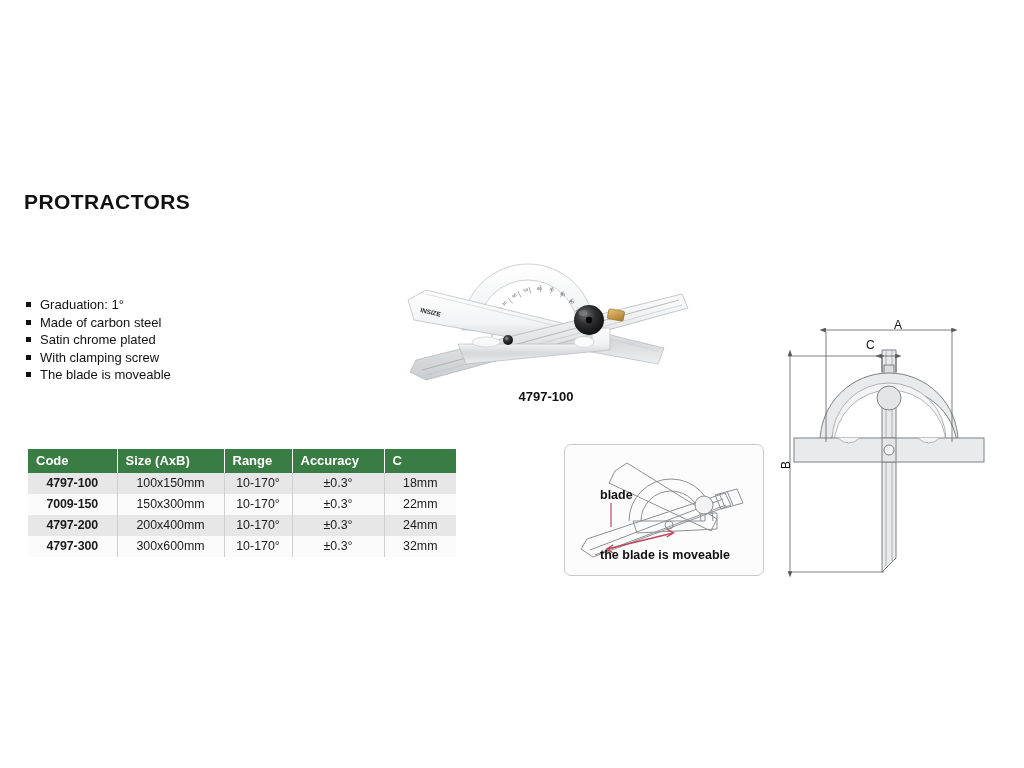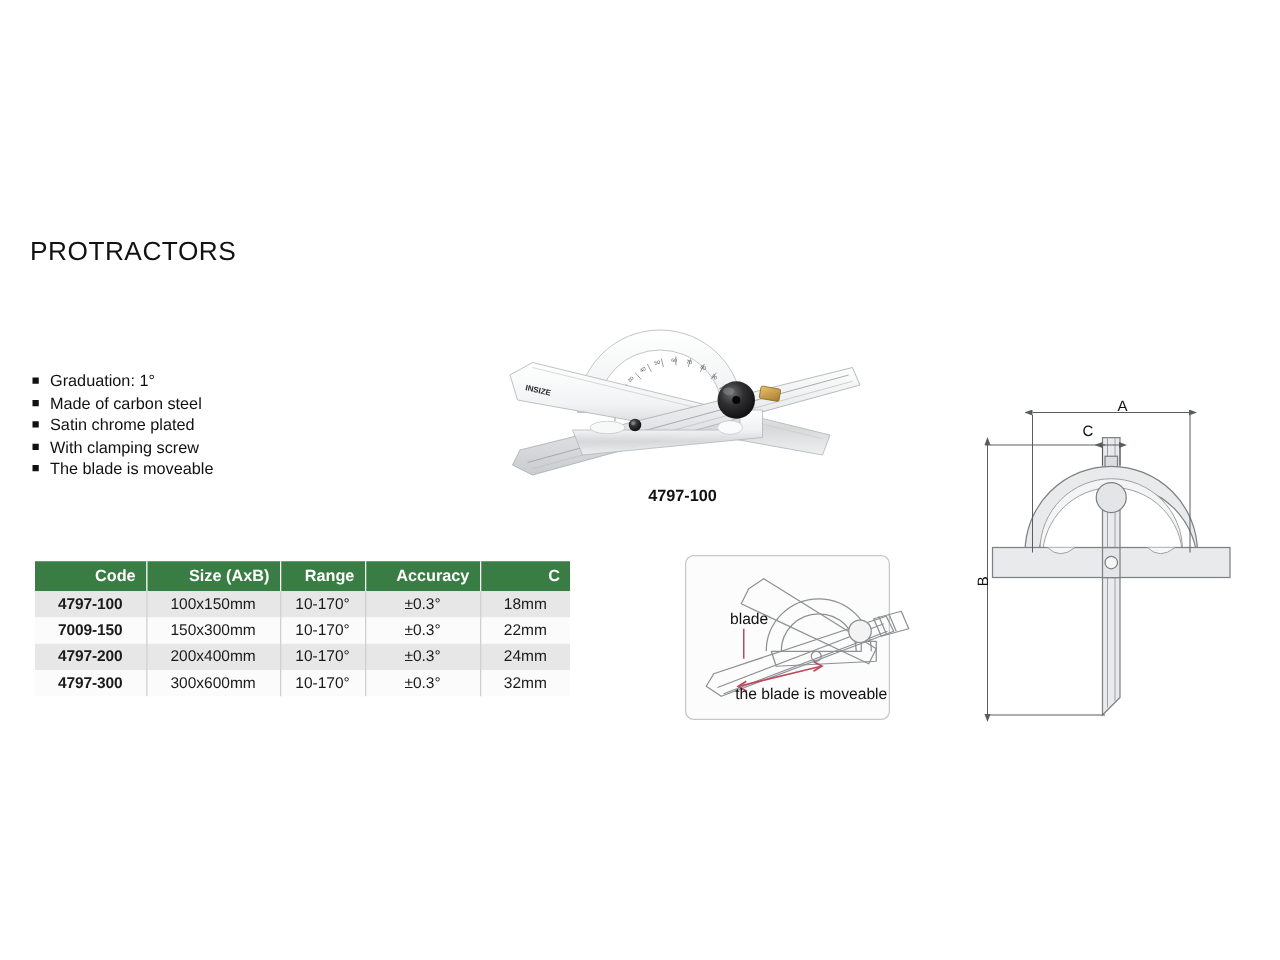--- a/index.html
+++ b/index.html
@@ -15,21 +15,21 @@
     font-family: "Liberation Sans", sans-serif;
     color: #1a1a1a;
   }
 
   
   #page-title {
     position: absolute;
     left: 24px;
     top: 190px;
     font-size: 21px;
-    font-weight: normal;
+    font-weight: bold;
     letter-spacing: 0.4px;
     color: #111111;
   }
 
   
   #feature-list {
     position: absolute;
     left: 25px;
     top: 296px;
     list-style: none;
@@ -61,21 +61,21 @@
     top: 449px;
     border-collapse: collapse;
     font-size: 12.4px;
   }
   #spec-table th {
     background: #3a7d44;
     color: #ffffff;
     font-weight: bold;
     font-size: 13px;
     padding: 4px 8px 5px 8px;
-    text-align: right;
+    text-align: left;
     border-right: 1px solid #ffffff;
     white-space: nowrap;
   }
   #spec-table th:last-child { border-right: none; }
   #spec-table td {
     padding: 3px 8px 4px 8px;
     text-align: center;
     white-space: nowrap;
     border-right: 1px solid #cfcfcf;
     color: #1a1a1a;
@@ -108,28 +108,29 @@
     width: 300px;
     text-align: center;
     font-size: 13px;
     font-weight: bold;
     color: #111111;
   }
 
   
   #inset-box {
     position: absolute;
-    left: 548px;
+    left: 564px;
     top: 444px;
-    width: 164px;
+    width: 200px;
     height: 132px;
     background: #fcfcfc;
     border: 1px solid #c8c8c8;
     border-radius: 7px;
     box-sizing: border-box;
+    font-weight: bold;
   }
   #inset-svg { position: absolute; left: 0; top: 0; }
   #inset-label-blade {
     position: absolute;
     left: 35px;
     top: 43px;
     font-size: 12.5px;
     color: #111111;
   }
   #inset-caption {

